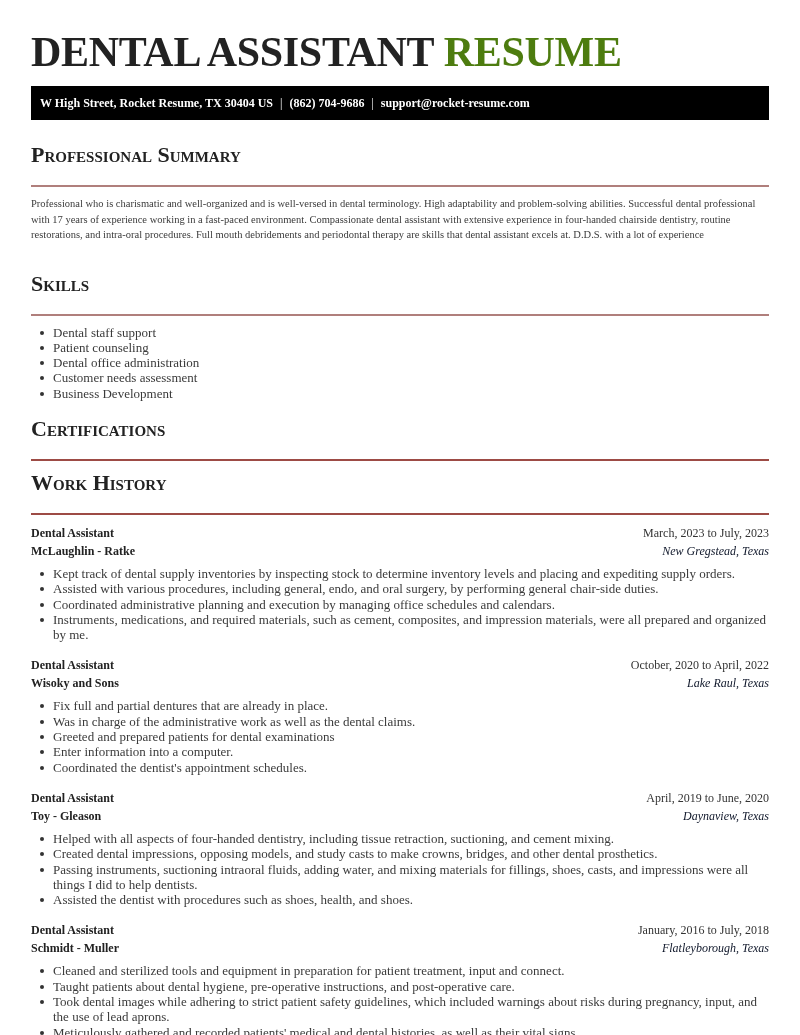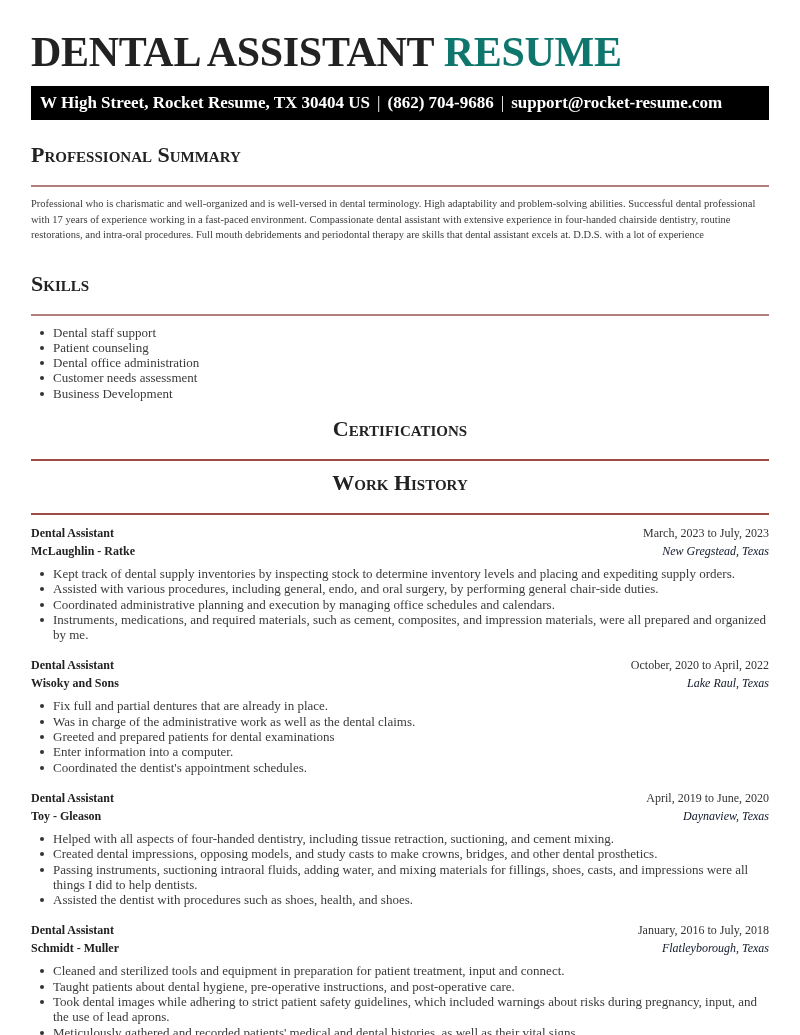--- a/index.html
+++ b/index.html
@@ -14,43 +14,43 @@
     .page { padding: 28px 31px 0 31px; }
     .title {
       font-family: "Liberation Serif", "DejaVu Serif", serif;
       font-weight: bold;
       font-size: 42px;
       line-height: 48px;
       color: #222222;
       letter-spacing: -0.3px;
       margin-bottom: 10px;
     }
-    .title .accent { color: #0f766e; margin-top: 8px; }
+    .title .accent { color: #4d7c0f; margin-top: 8px; }
     .contact-bar {
       background: #000000;
       color: #ffffff;
       font-weight: bold;
-      font-size: 17px;
+      font-size: 12px;
       height: 34px;
       line-height: 34px;
       padding-left: 9px;
       margin-bottom: 22px;
     }
     .contact-bar .sep { padding: 0 7px; font-weight: normal; }
     .section-heading {
       font-variant: small-caps;
       font-weight: bold;
       font-size: 22px;
       line-height: 26px;
       color: #222222;
       padding-bottom: 17px;
       border-bottom: 2px solid #b07f7c;
       margin-bottom: 9px;
     }
-    .section-heading.dark { border-bottom-color: #9d4b45; text-align: center; }
+    .section-heading.dark { border-bottom-color: #9d4b45; }
     .summary {
       font-size: 10.5px;
       line-height: 15.5px;
       color: #3a3a3a;
       margin-bottom: 28px;
     }
     ul.bullets { list-style: none; }
     ul.bullets li {
       position: relative;
       padding-left: 22px;

